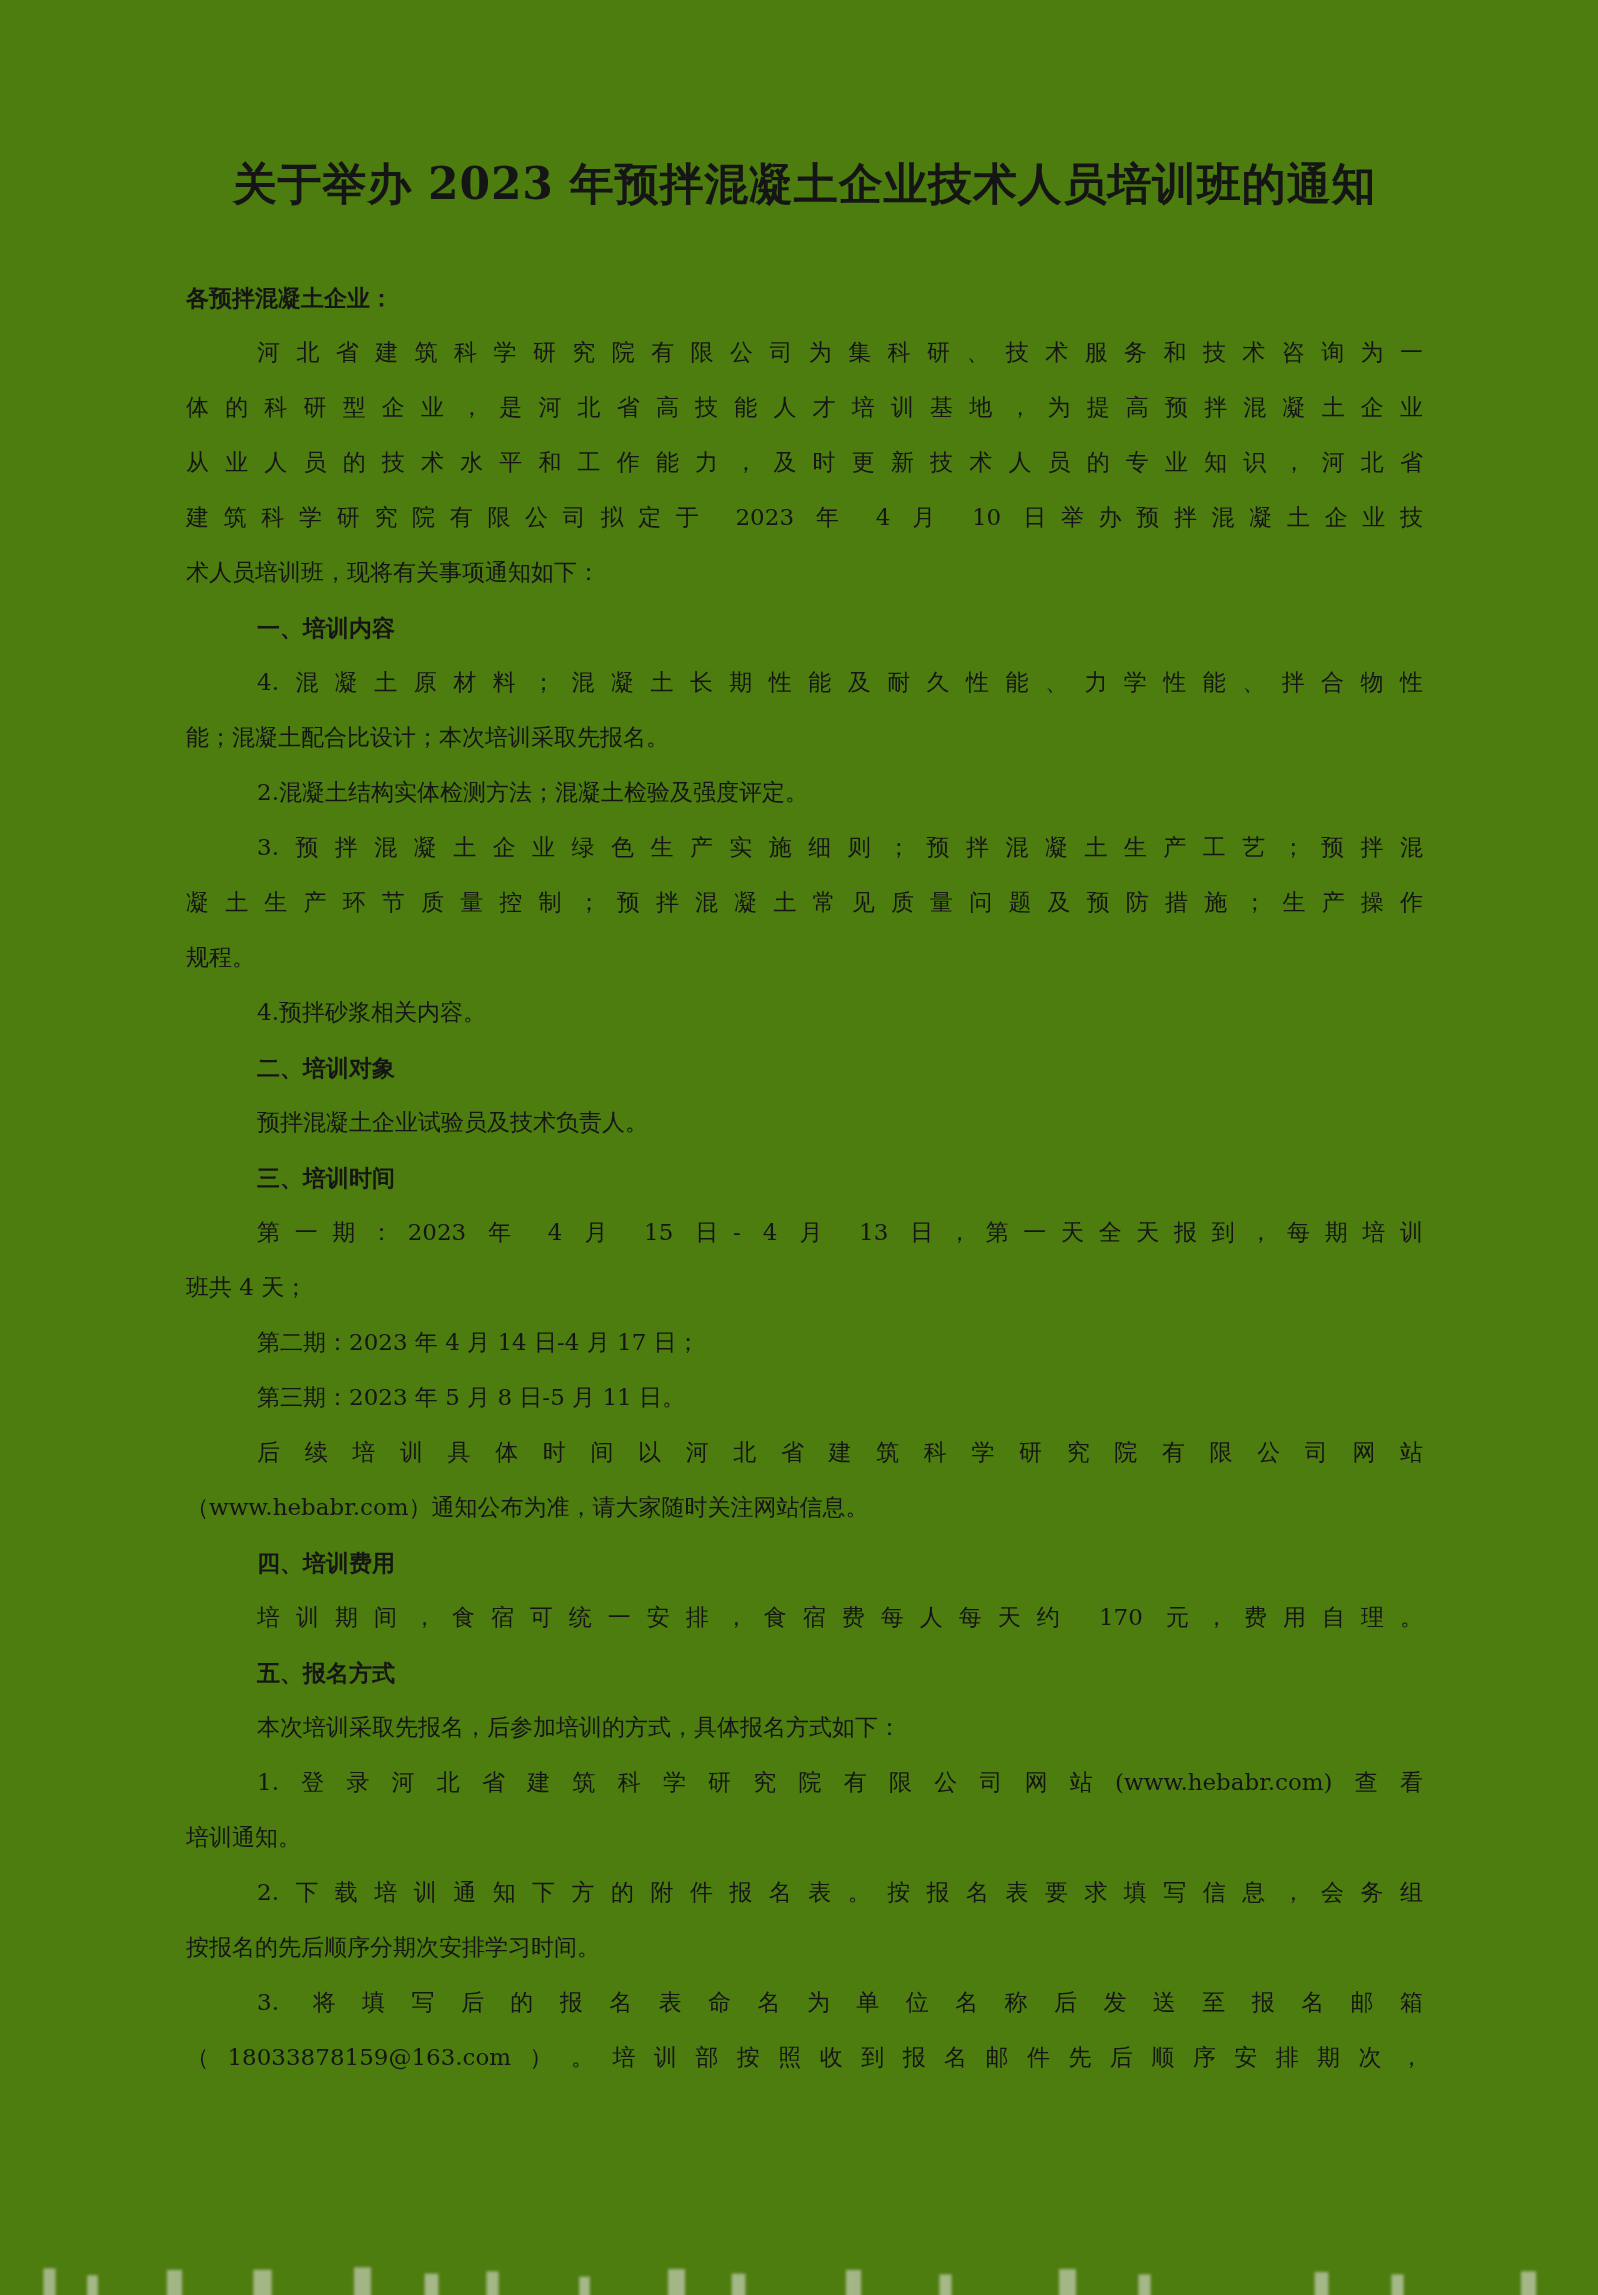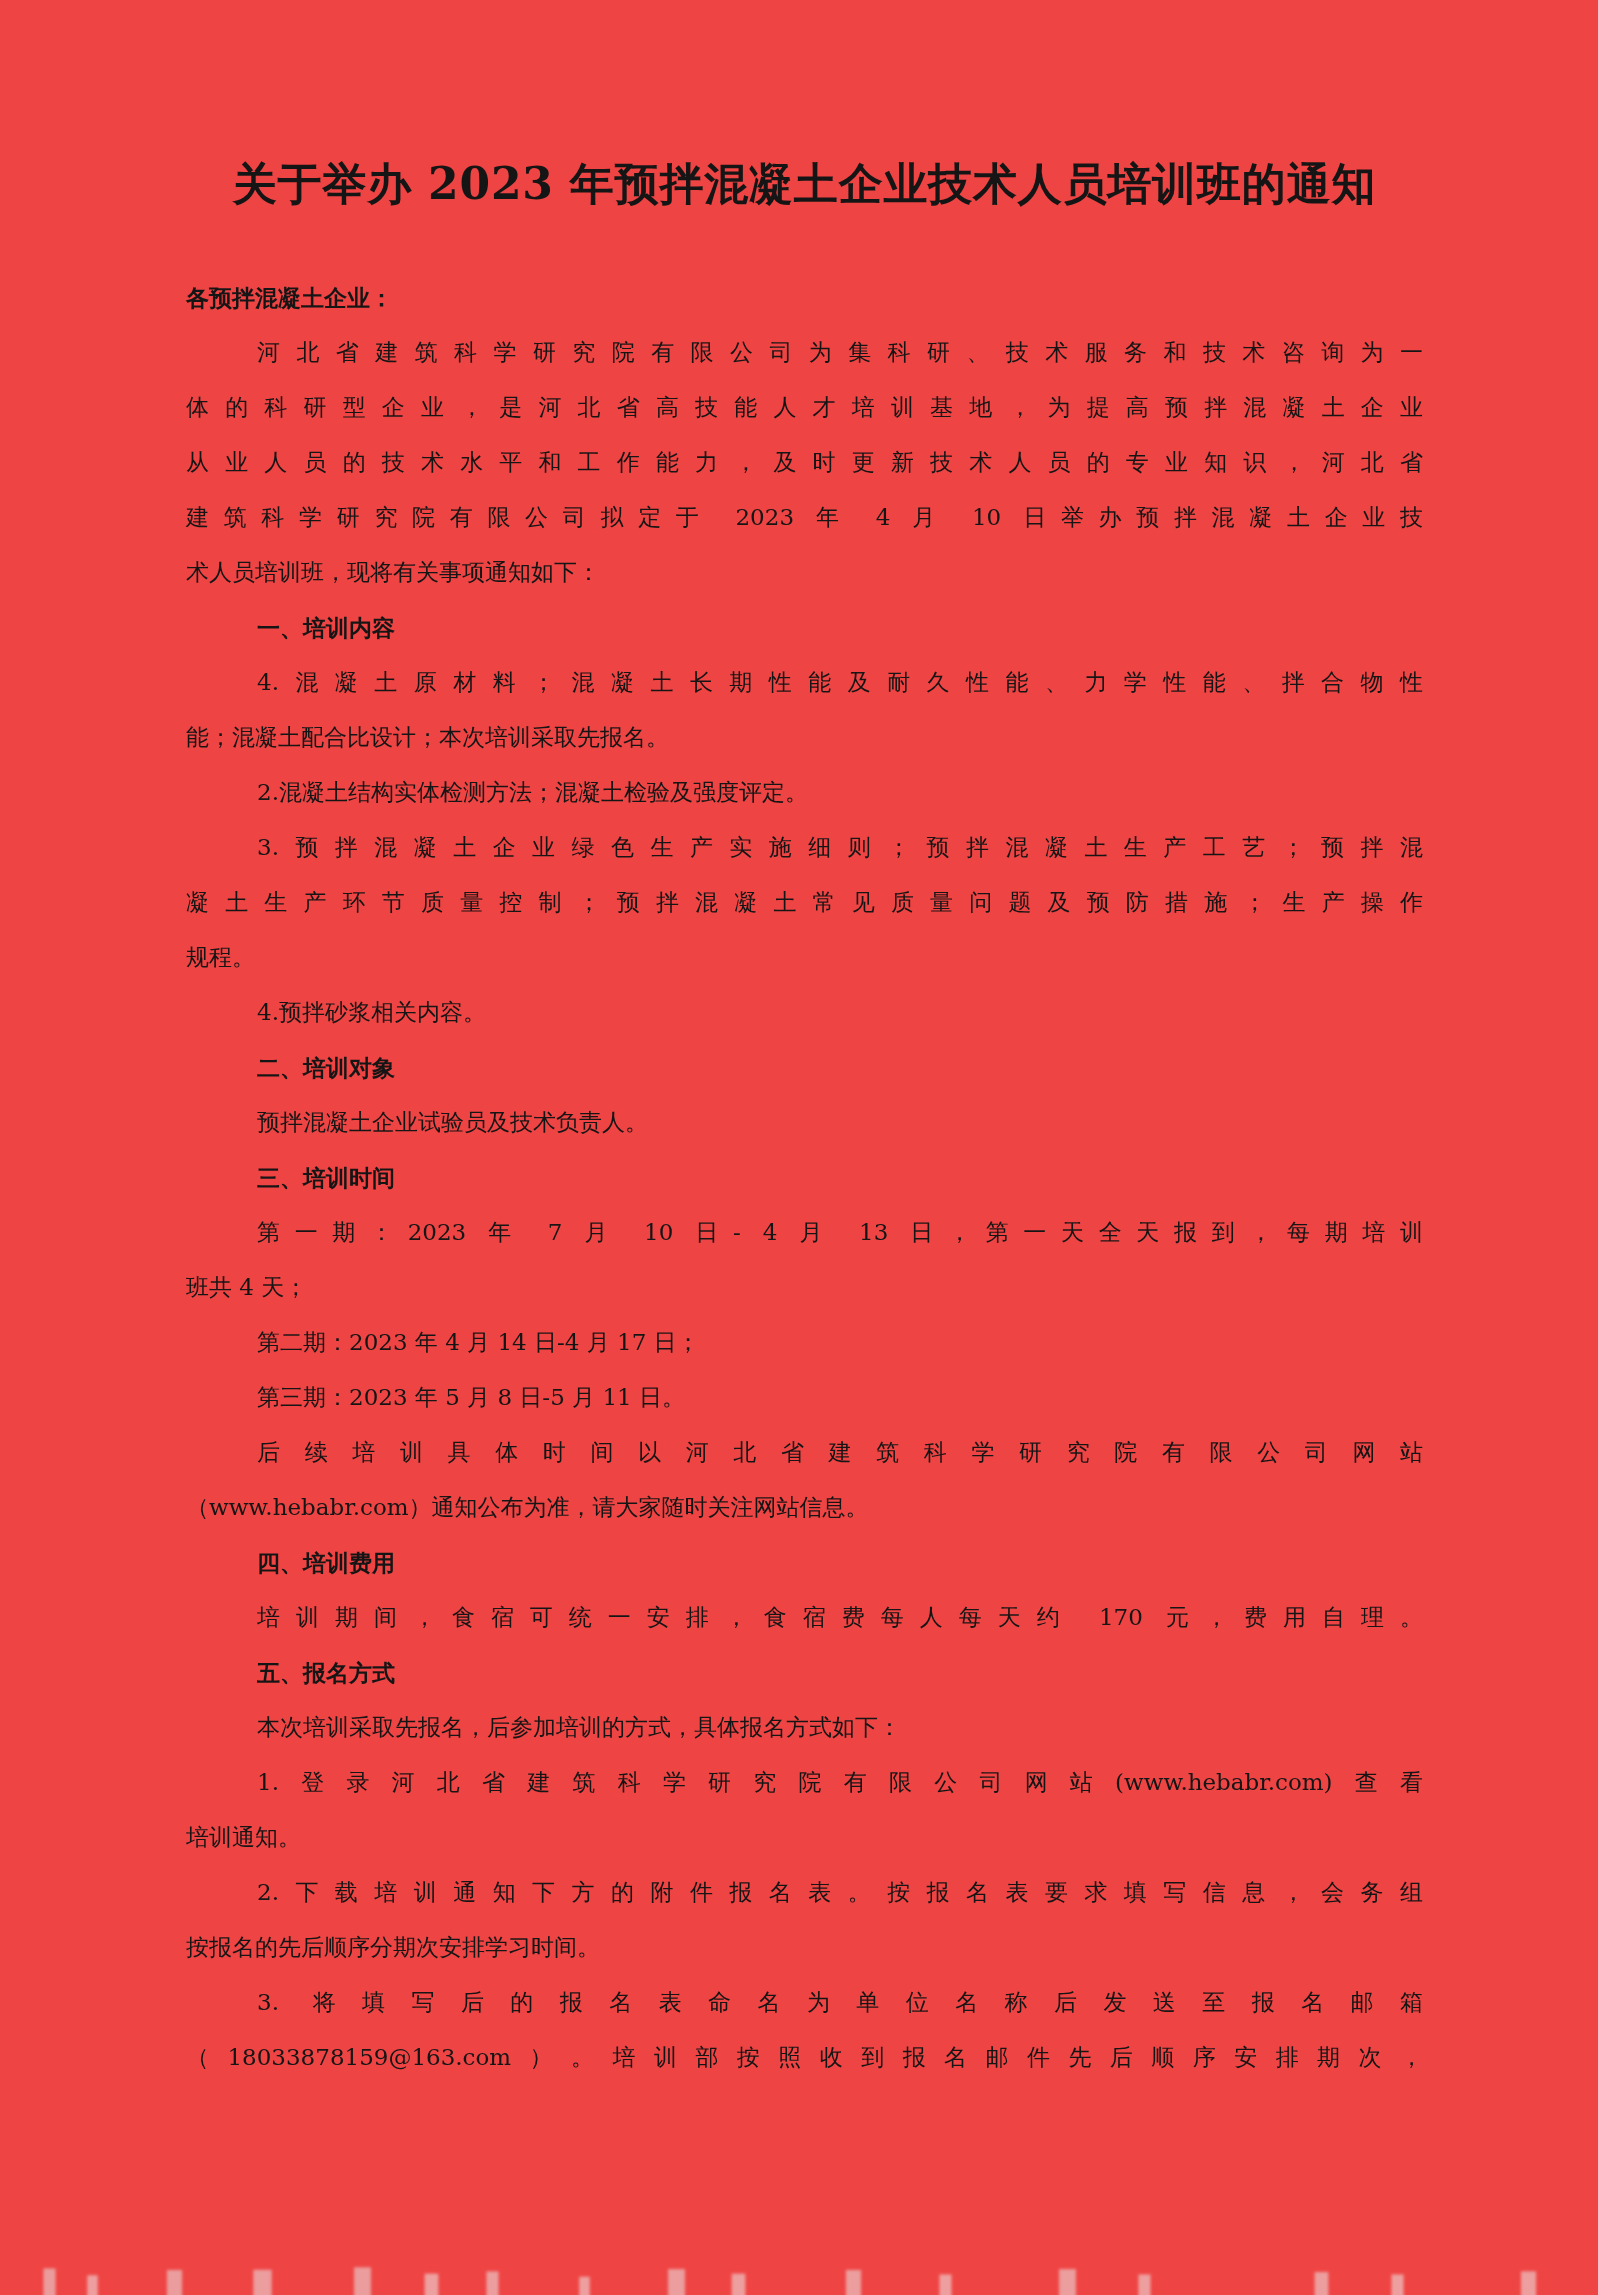--- a/index.html
+++ b/index.html
@@ -5,21 +5,21 @@
   html, body {
     margin: 0;
     padding: 0;
     background: #9a9a9a;
   }
   .page {
     position: relative;
     width: 1599px;
     height: 2295px;
     margin: 0 auto;
-    background: #ef4444;
+    background: #4d7c0f;
     overflow: hidden;
     font-family: "DejaVu Serif", "Liberation Serif", serif;
     color: #151515;
   }
   .content {
     position: absolute;
     left: 186px;
     top: 152px;
     width: 1237px;
   }
@@ -95,21 +95,21 @@
         <div class="line indent justify">4.混凝土原材料；混凝土长期性能及耐久性能、力学性能、拌合物性</div>
         <div class="line">能；混凝土配合比设计；本次培训采取先报名。</div>
         <div class="line indent">2.混凝土结构实体检测方法；混凝土检验及强度评定。</div>
         <div class="line indent justify">3.预拌混凝土企业绿色生产实施细则；预拌混凝土生产工艺；预拌混</div>
         <div class="line justify">凝土生产环节质量控制；预拌混凝土常见质量问题及预防措施；生产操作</div>
         <div class="line">规程。</div>
         <div class="line indent">4.预拌砂浆相关内容。</div>
         <div class="line bold indent">二、培训对象</div>
         <div class="line indent">预拌混凝土企业试验员及技术负责人。</div>
         <div class="line bold indent">三、培训时间</div>
-        <div class="line indent justify">第一期：2023 年 7 月 10 日- 4 月 13 日，第一天全天报到，每期培训</div>
+        <div class="line indent justify">第一期：2023 年 4 月 15 日- 4 月 13 日，第一天全天报到，每期培训</div>
         <div class="line">班共 4 天；</div>
         <div class="line indent">第二期：2023 年 4 月 14 日-4 月 17 日；</div>
         <div class="line indent">第三期：2023 年 5 月 8 日-5 月 11 日。</div>
         <div class="line indent justify">后续培训具体时间以河北省建筑科学研究院有限公司网站</div>
         <div class="line">（www.hebabr.com）通知公布为准，请大家随时关注网站信息。</div>
         <div class="line bold indent">四、培训费用</div>
         <div class="line indent justify">培训期间，食宿可统一安排，食宿费每人每天约 170 元，费用自理。</div>
         <div class="line bold indent">五、报名方式</div>
         <div class="line indent">本次培训采取先报名，后参加培训的方式，具体报名方式如下：</div>
         <div class="line indent justify">1.登录河北省建筑科学研究院有限公司网站(www.hebabr.com)查看</div>

